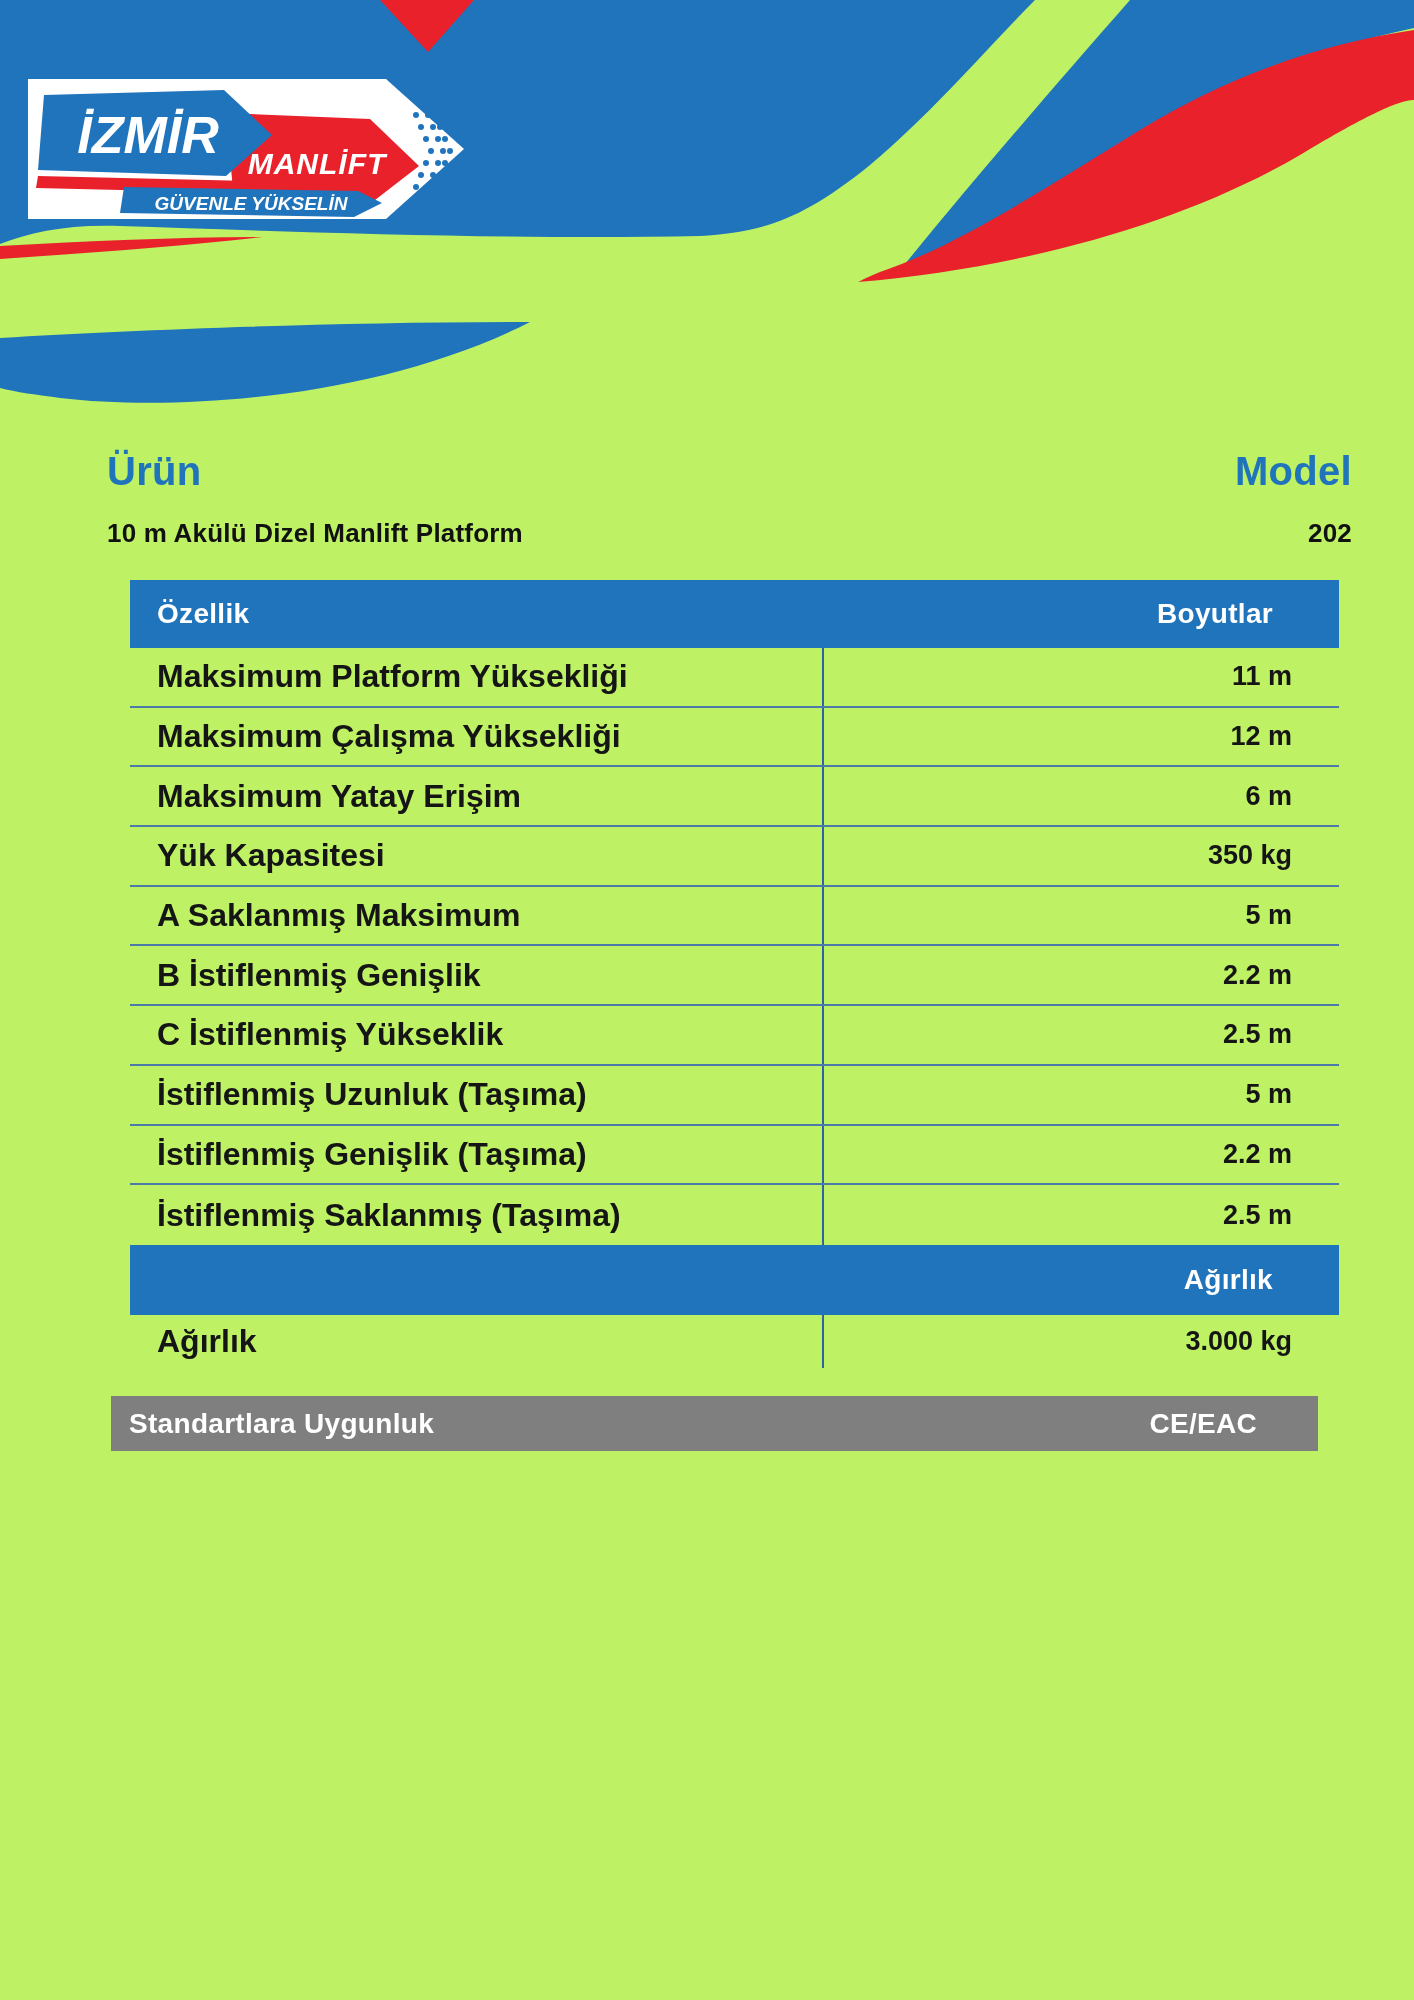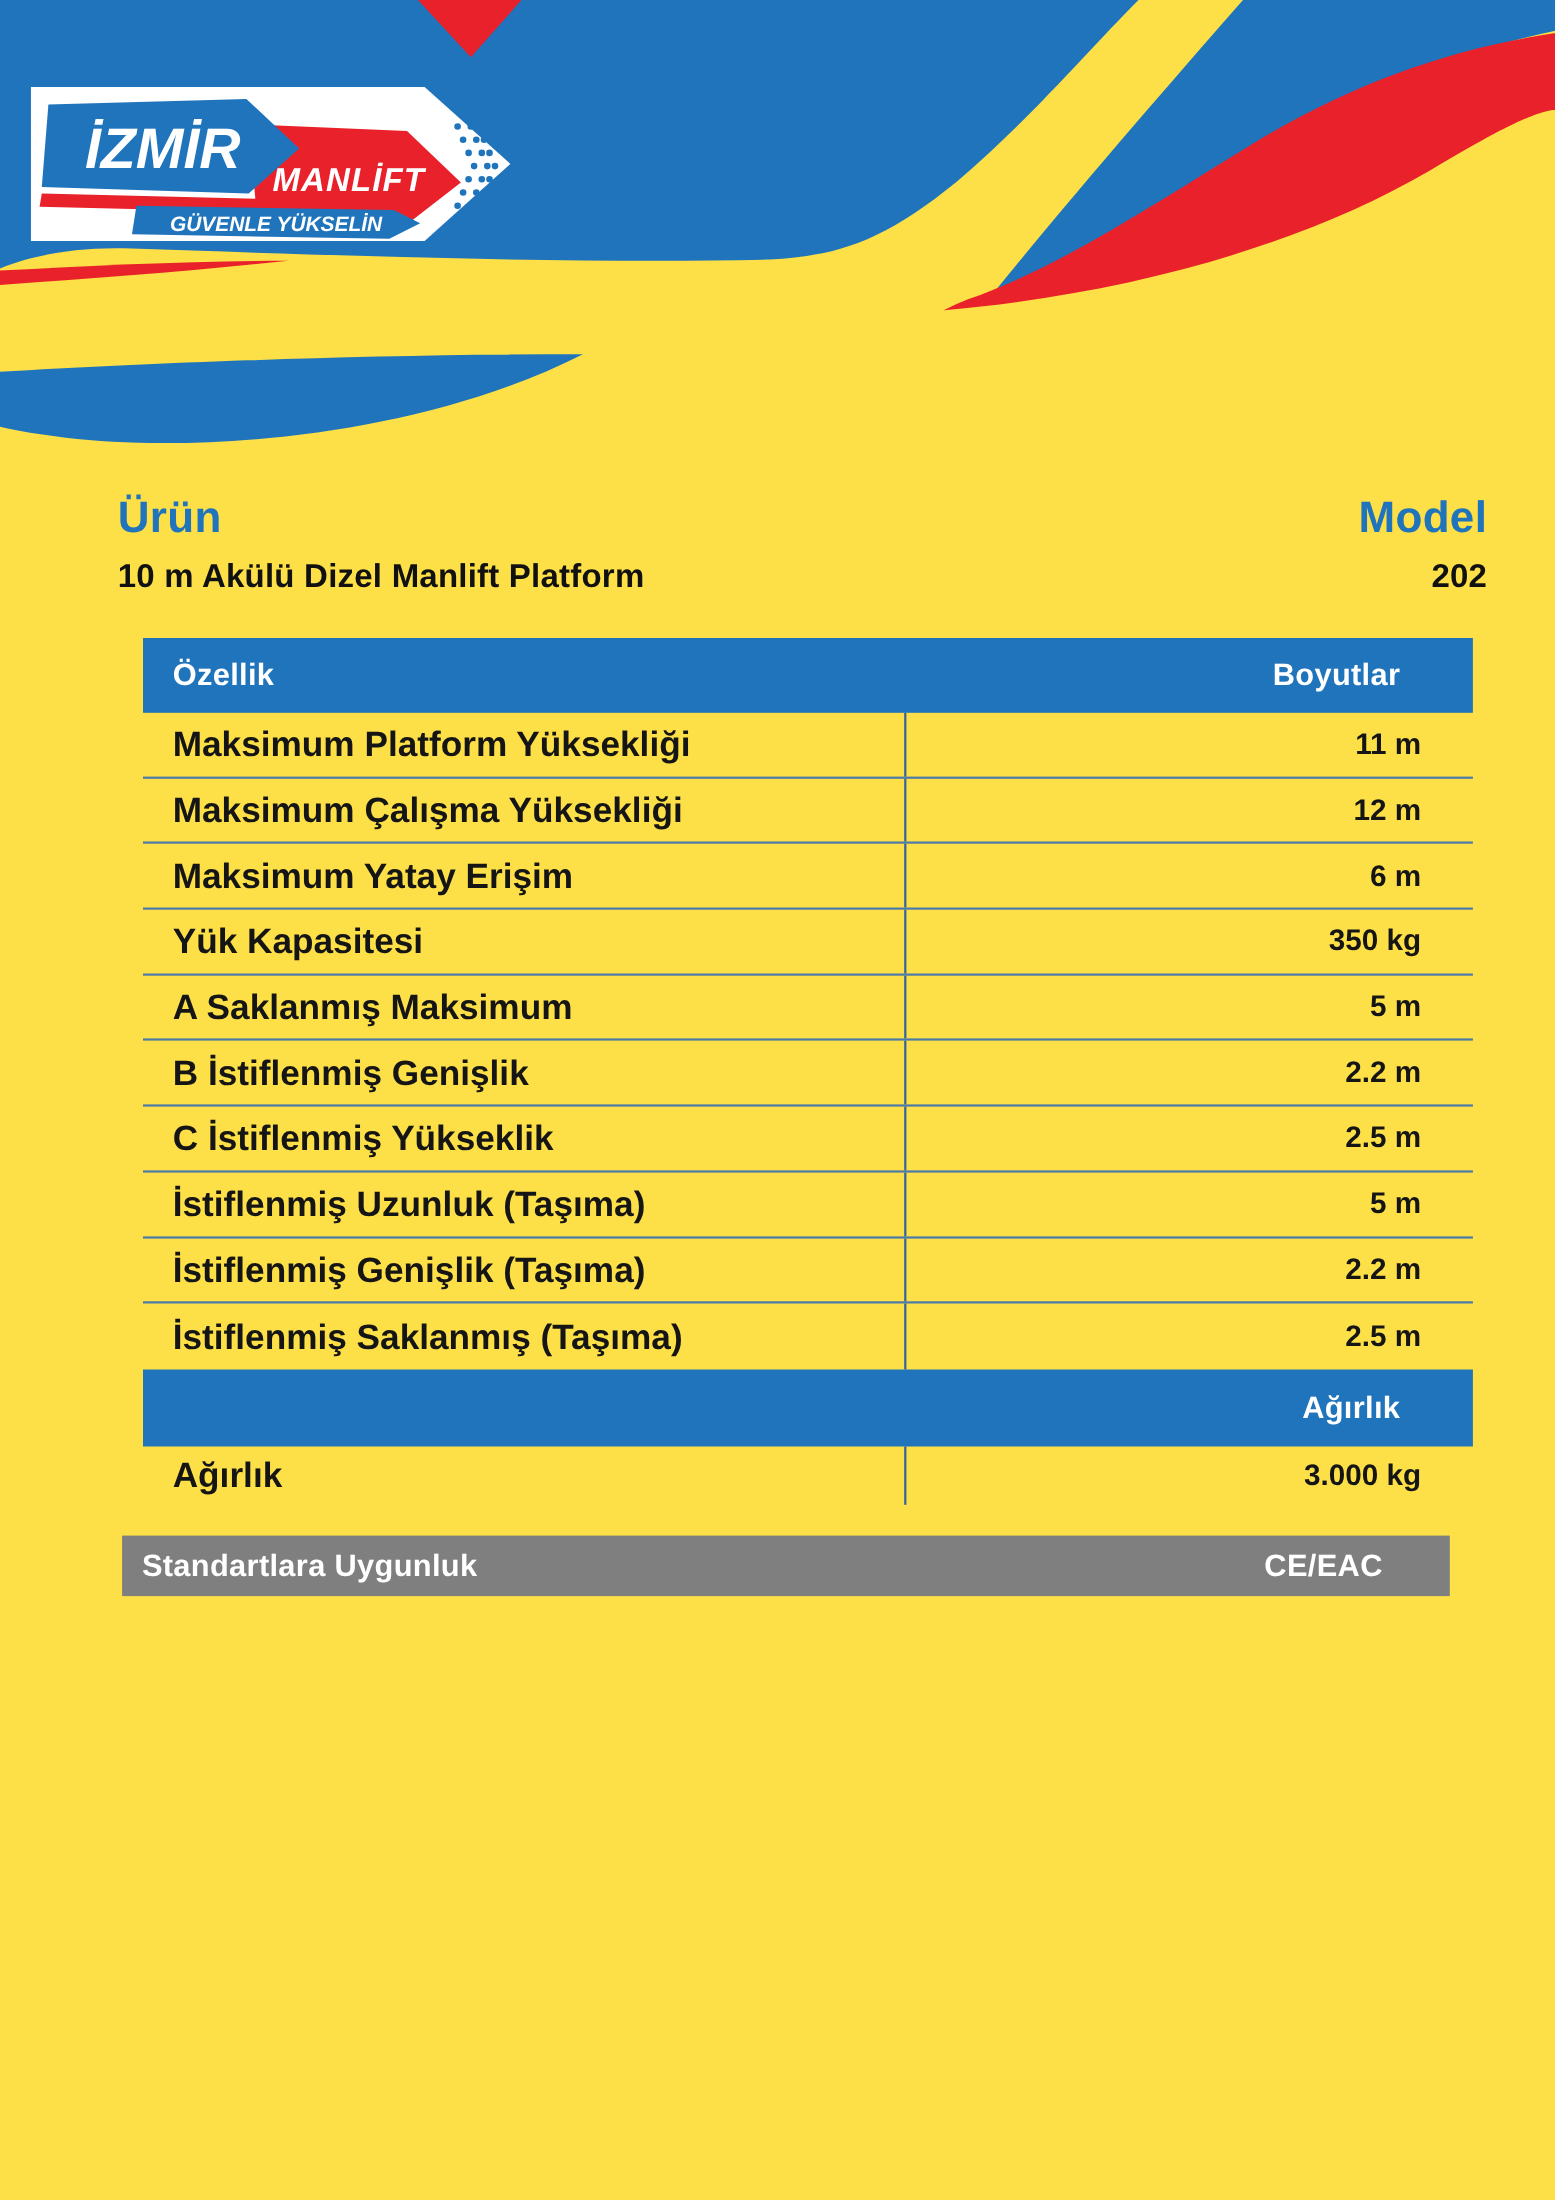--- a/index.html
+++ b/index.html
@@ -1,29 +1,29 @@
 <!DOCTYPE html>
 <html><head>
 <meta charset="utf-8">
 <style>
   html,body{margin:0;padding:0;background:#fff;}
   .page{
-    position:relative;width:1414px;height:2000px;background:#fde047;overflow:hidden;
+    position:relative;width:1414px;height:2000px;background:#bef264;overflow:hidden;
     font-family:"Liberation Sans","DejaVu Sans",sans-serif;color:#151515;
   }
   
   .header-wave{position:absolute;top:0;left:0;width:1414px;height:430px;}
   .header-wave svg{display:block;}
   .logo-wrap{position:absolute;top:75px;left:28px;width:450px;height:150px;}
   
   .title-row{position:absolute;top:448px;left:107px;right:62px;display:flex;justify-content:space-between;gap:10px;}
   .t-left{text-align:left;}
   .t-right{text-align:right;}
   .t-label{font-size:40px;font-weight:bold;color:#2074bc;line-height:1.15;letter-spacing:.3px;}
-  .t-value{font-size:30px;font-weight:600;color:#111;margin-top:14px;letter-spacing:.2px;}
+  .t-value{font-size:26px;font-weight:600;color:#111;margin-top:24px;letter-spacing:.2px;}
   
   .spec-table{position:absolute;top:580px;left:130px;width:1209px;}
   .band{background:#2074bc;color:#fff;display:flex;align-items:center;
         font-size:28px;font-weight:600;letter-spacing:.3px;}
   .band.head{height:68px;justify-content:space-between;padding:0 66px 0 27px;box-sizing:border-box;}
   .band.weight{height:70px;justify-content:flex-end;padding:0 66px 0 27px;box-sizing:border-box;}
   .rows{display:block;}
   .srow{display:flex;height:59.7px;align-items:center;box-sizing:border-box;}
   .rows .srow{border-bottom:2px solid #4b79a8;}
   .rows .srow:last-child{border-bottom:none;}

